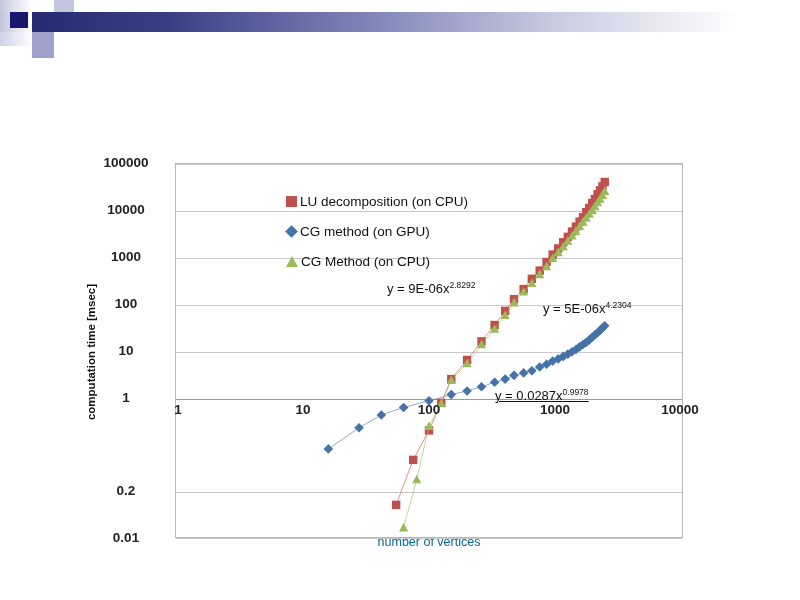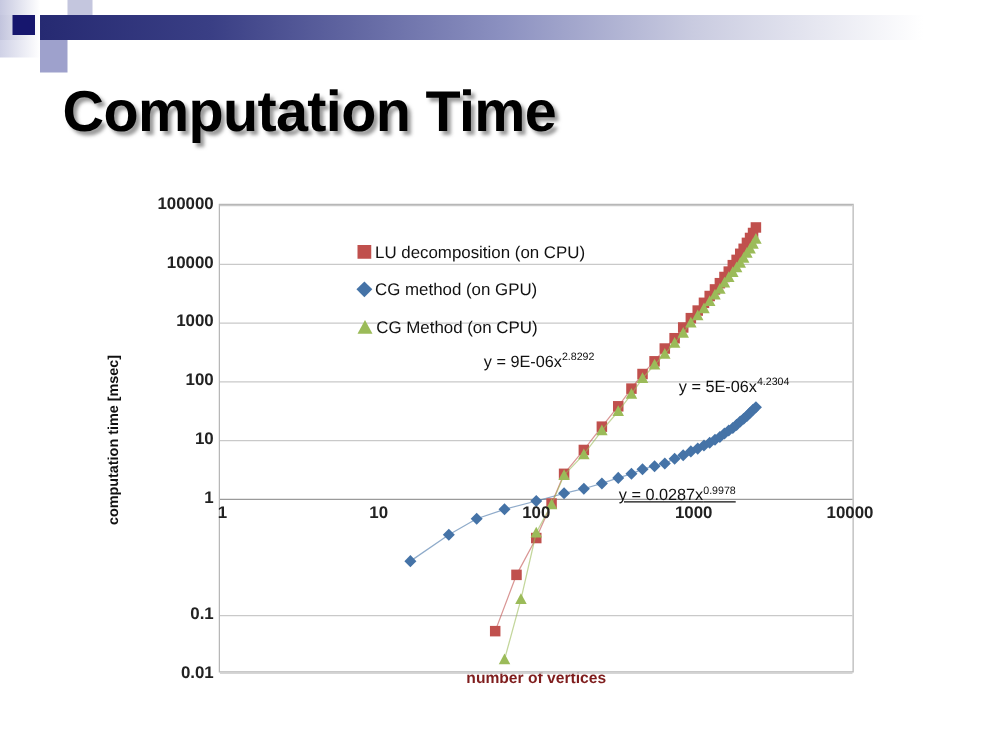--- a/index.html
+++ b/index.html
@@ -32,32 +32,32 @@
   }
 
   
   .chart{position:absolute;left:95px;top:150px;width:660px;height:400px;}
   .plot{position:absolute;left:80px;top:13px;width:508px;height:375px;
         border:1px solid #b7b7b7;background:#fff;box-sizing:border-box;}
   .grid-h{position:absolute;left:0;width:100%;height:1px;background:#c9c9c9;}
   .axis-x{position:absolute;left:0;width:100%;height:1px;background:#9a9a9a;}
 
   
-  .ylab{position:absolute;right:584px;width:90px;text-align:right;
+  .ylab{position:absolute;right:584px;width:90px;text-align:center;
         font-size:13.5px;font-weight:bold;color:#222;transform:translateY(-8px);}
   
   .xlab{position:absolute;font-size:13.5px;font-weight:bold;color:#222;
         text-align:center;width:70px;transform:translateX(-35px);}
 
   .ytitle{position:absolute;left:-4px;top:196px;
       font-size:11.5px;font-weight:bold;color:#111;
       transform:rotate(-90deg) translate(-50%,0);transform-origin:left center;
       white-space:nowrap;}
   .xtitle{position:absolute;left:80px;width:508px;top:385px;text-align:center;
-      font-size:12.5px;font-weight:bold;color:#7f1d1d;}
+      font-size:12.5px;font-weight:normal;color:#0369a1;}
 
   
   .legend{position:absolute;left:110px;top:22px;}
   .lg-row{display:flex;align-items:center;height:30px;}
   .lg-txt{font-size:13.5px;color:#111;margin-left:3px;white-space:nowrap;}
   .mk{width:11px;height:11px;display:inline-block;}
   .mk-d{background:#4573a7;transform:rotate(45deg);width:9px;height:9px;margin:0 1px;}
   .mk-s{background:#c0504d;}
   .mk-t{width:0;height:0;background:none;border-left:6px solid transparent;
         border-right:6px solid transparent;border-bottom:11px solid #9bbb59;}
@@ -78,34 +78,33 @@
     <div class="sq sq-a"></div>
     <div class="sq sq-b"></div>
     <div class="sq sq-g"></div>
     <div class="sq sq-e"></div>
     <div class="sq sq-f"></div>
     <div class="sq sq-m"></div>
     <div class="band-grad"></div>
     <div class="sq sq-c"></div>
   </div>
 
-  <div class="title">Computation Time</div>
 
   <div class="chart">
 
     <div class="ytitle">computation time [msec]</div>
     <div class="xtitle">number of vertices</div>
 
     <div class="ylab" style="top:13px;">100000</div>
     <div class="ylab" style="top:60px;">10000</div>
     <div class="ylab" style="top:107px;">1000</div>
     <div class="ylab" style="top:154px;">100</div>
     <div class="ylab" style="top:201px;">10</div>
     <div class="ylab" style="top:248px;">1</div>
-    <div class="ylab" style="top:341px;">0.1</div>
+    <div class="ylab" style="top:341px;">0.2</div>
     <div class="ylab" style="top:388px;">0.01</div>
 
     <div class="plot">
       <div class="grid-h" style="top:0px;"></div>
       <div class="grid-h" style="top:47px;"></div>
       <div class="grid-h" style="top:94px;"></div>
       <div class="grid-h" style="top:141px;"></div>
       <div class="grid-h" style="top:188px;"></div>
       <div class="axis-x" style="top:235px;background:#9a9a9a;"></div>
       <div class="grid-h" style="top:328px;"></div>

